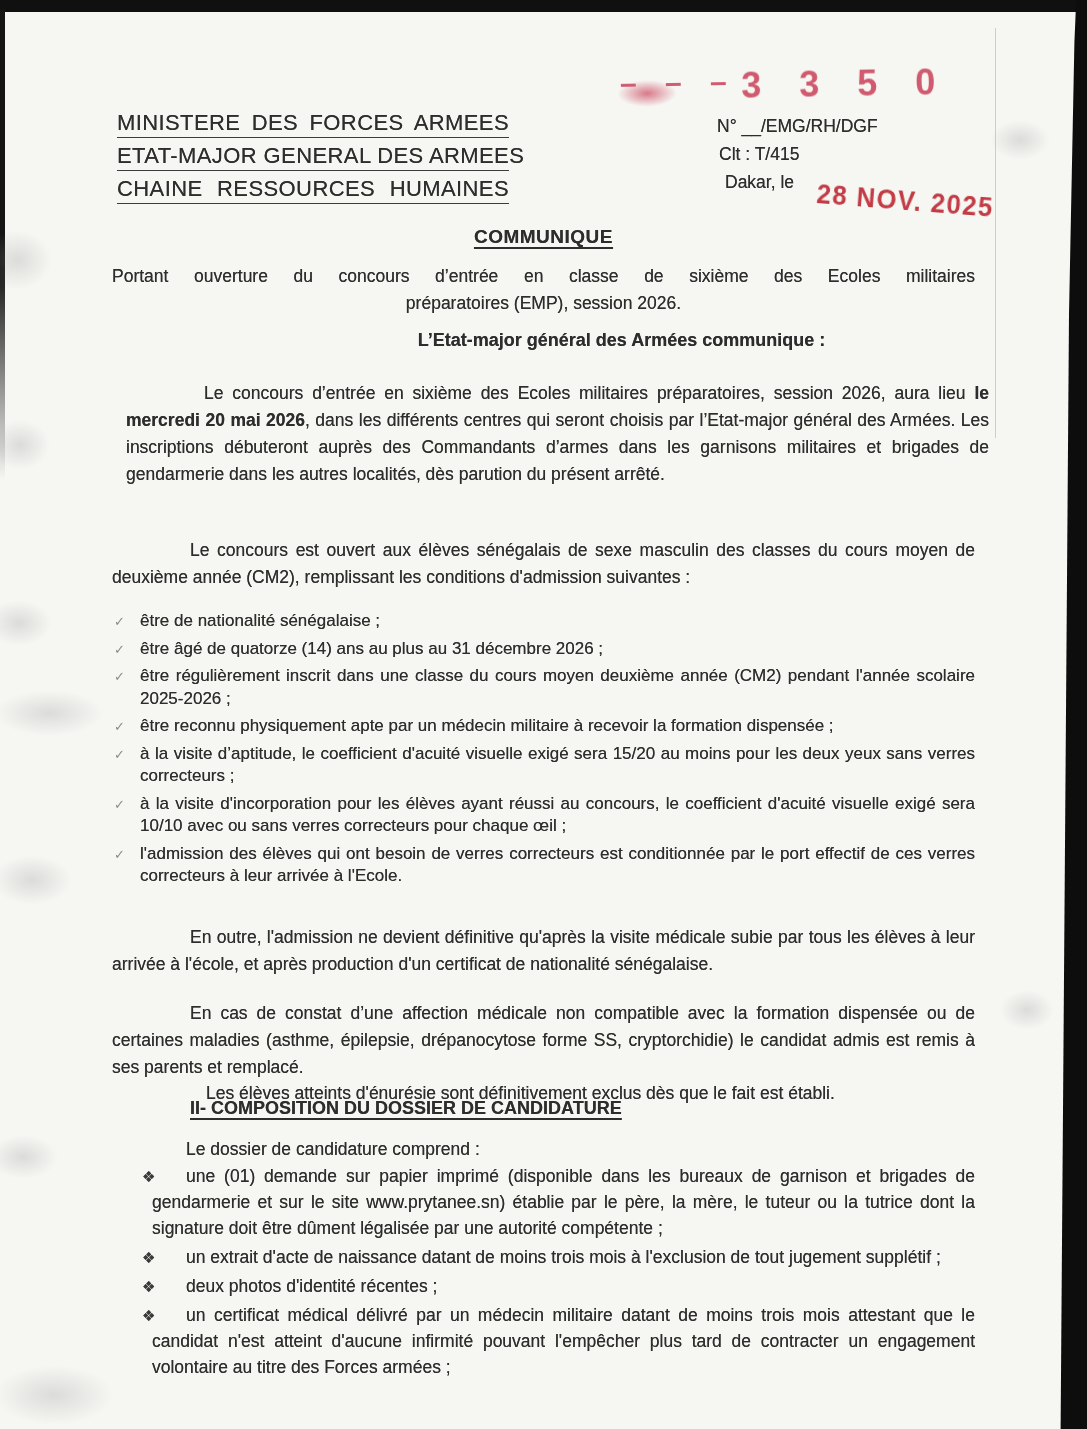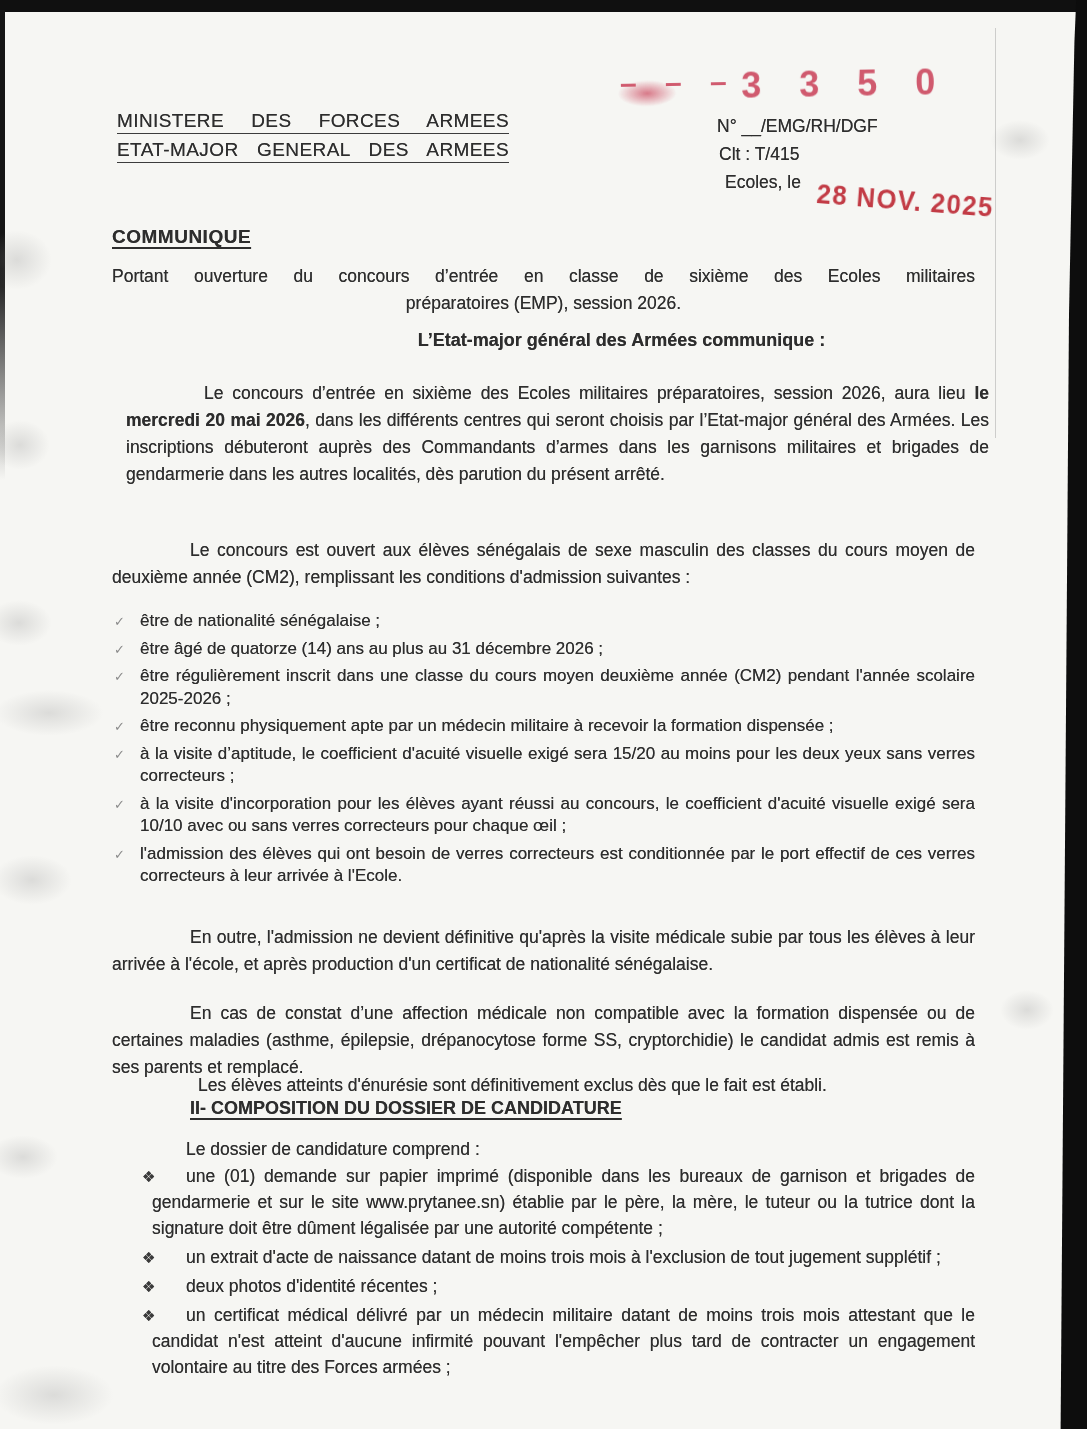--- a/index.html
+++ b/index.html
@@ -19,38 +19,38 @@
   .crease{position:absolute;left:995px;top:28px;width:1px;height:410px;background:rgba(140,140,140,.38);}
   
   .smudge{position:absolute;border-radius:50%;pointer-events:none;
     background:radial-gradient(ellipse at center,rgba(150,150,150,.28),rgba(150,150,150,0) 70%);}
   
   .ink{color:#2d2d2d;text-shadow:0 0 .6px rgba(45,45,45,.75);}
   .col{position:absolute;left:112px;width:863px;}
   .body-txt{font-size:17.5px;line-height:27px;text-align:justify;}
   .indent{text-indent:78px;}
   
-  .org{width:392px;font-size:19px;letter-spacing:.4px;}
+  .org{width:392px;font-size:22px;letter-spacing:.4px;}
   .org-line{display:block;text-align:justify;text-align-last:justify;
     border-bottom:1.6px solid #3c3c3c;padding-bottom:1px;margin-bottom:5px;white-space:nowrap;}
   .hdr-right{font-size:17.5px;line-height:28px;}
   .hdr-right .l2{margin-left:2px;}
   .hdr-right .l3{margin-left:8px;}
   
   .stamp3350{position:absolute;left:620px;top:64px;color:var(--registry-red,#d05a6e);
     transform:rotate(-1deg);filter:blur(.4px);white-space:nowrap;}
   .stamp3350 .blob{position:absolute;left:-2px;top:14px;width:58px;height:26px;
     background:radial-gradient(ellipse,rgba(208,90,110,.8),rgba(208,90,110,0) 72%);border-radius:50%;}
   .stamp3350 .dashes{font-size:30px;font-weight:bold;letter-spacing:10px;vertical-align:6px;}
   .stamp3350 .num{font-size:36px;font-weight:bold;letter-spacing:14px;}
   .datestamp{position:absolute;left:818px;top:178px;color:var(--stamp-red,#c23b45);
     font-size:28px;font-weight:bold;letter-spacing:1.5px;white-space:nowrap;
     transform:rotate(4.5deg) scaleX(.92);transform-origin:left top;filter:blur(.3px);}
   
-  .doc-title{position:absolute;top:226px;text-align:left;font-size:19px;font-weight:bold;
+  .doc-title{position:absolute;top:226px;text-align:center;font-size:19px;font-weight:bold;
     text-decoration:underline;text-underline-offset:4px;text-decoration-thickness:2px;letter-spacing:.5px;}
   .subject1{position:absolute;top:266px;font-size:17.5px;text-align:justify;text-align-last:justify;white-space:nowrap;}
   .subject2{position:absolute;top:293px;font-size:17.5px;text-align:center;}
   .intro-line{position:absolute;top:330px;font-size:18px;font-weight:bold;padding-left:78px;text-align:center;}
   .sec-head{position:absolute;font-size:18px;font-weight:bold;padding-left:78px;}
   .sec-head span{text-decoration:underline;text-underline-offset:4px;text-decoration-thickness:2px;}
   
   .chklist{position:absolute;top:610px;list-style:none;margin:0;padding:0;font-size:17px;}
   .chklist li{position:relative;padding-left:28px;line-height:22.5px;margin-bottom:5px;text-align:justify;}
   .chk{position:absolute;left:2px;top:1px;color:#8a8a8a;font-size:13px;text-shadow:none;}
@@ -80,26 +80,27 @@
 
   <div class="stamp3350">
     <span class="blob"></span>
     <span class="dashes">– – –</span>
     <span class="num">3 3 5 0</span>
   </div>
 
   <div class="col ink org" style="left:117px;top:110px;">
     <span class="org-line">MINISTERE DES FORCES ARMEES</span>
     <span class="org-line">ETAT-MAJOR GENERAL DES ARMEES</span>
+    <span class="org-line">CHAINE RESSOURCES HUMAINES</span>
   </div>
 
   <div class="ink hdr-right" style="position:absolute;left:717px;top:112px;">
     <div>N° __/EMG/RH/DGF</div>
     <div class="l2">Clt : T/415</div>
-    <div class="l3">Ecoles, le</div>
+    <div class="l3">Dakar, le</div>
   </div>
 
   <div class="datestamp">28 NOV. 2025</div>
 
   <div class="col ink doc-title">COMMUNIQUE</div>
 
   <div class="col ink subject1">Portant ouverture du concours d’entrée en classe de sixième des Ecoles militaires</div>
   <div class="col ink subject2">préparatoires (EMP), session 2026.</div>
 
   <div class="col ink intro-line">L’Etat-major général des Armées communique :</div>
@@ -116,21 +117,21 @@
     <li><span class="chk">✓</span><span>être âgé de quatorze (14) ans au plus au 31 décembre 2026 ;</span></li>
     <li><span class="chk">✓</span><span>être régulièrement inscrit dans une classe du cours moyen deuxième année (CM2) pendant l'année scolaire 2025-2026 ;</span></li>
     <li><span class="chk">✓</span><span>être reconnu physiquement apte par un médecin militaire à recevoir la formation dispensée ;</span></li>
     <li><span class="chk">✓</span><span>à la visite d’aptitude, le coefficient d'acuité visuelle exigé sera 15/20 au moins pour les deux yeux sans verres correcteurs ;</span></li>
     <li><span class="chk">✓</span><span>à la visite d'incorporation pour les élèves ayant réussi au concours, le coefficient d'acuité visuelle exigé sera 10/10 avec ou sans verres correcteurs pour chaque œil ;</span></li>
     <li><span class="chk">✓</span><span>l'admission des élèves qui ont besoin de verres correcteurs est conditionnée par le port effectif de ces verres correcteurs à leur arrivée à l'Ecole.</span></li>
   </ul>
 
   <p class="col ink body-txt indent" style="top:924px;margin:0;">En outre, l'admission ne devient définitive qu'après la visite médicale subie par tous les élèves à leur arrivée à l'école, et après production d'un certificat de nationalité sénégalaise.</p>
   <p class="col ink body-txt indent" style="top:1000px;margin:0;">En cas de constat d’une affection médicale non compatible avec la formation dispensée ou de certaines maladies (asthme, épilepsie, drépanocytose forme SS, cryptorchidie) le candidat admis est remis à ses parents et remplacé.</p>
-  <p class="col ink body-txt indent" style="top:1064px;margin:8px;text-align:left;">Les élèves atteints d'énurésie sont définitivement exclus dès que le fait est établi.</p>
+  <p class="col ink body-txt indent" style="top:1064px;margin:16px;text-align:left;">Les élèves atteints d'énurésie sont définitivement exclus dès que le fait est établi.</p>
 
   <div class="col ink sec-head" style="top:1098px;">
     <span>II- COMPOSITION DU DOSSIER DE CANDIDATURE</span>
   </div>
 
   <p class="col ink body-txt" style="top:1136px;margin:0;padding-left:74px;text-align:left;">Le dossier de candidature comprend :</p>
 
   <ul class="col ink dialist">
     <li><span class="dia">❖</span><span>une (01) demande sur papier imprimé (disponible dans les bureaux de garnison et brigades de gendarmerie et sur le site www.prytanee.sn) établie par le père, la mère, le tuteur ou la tutrice dont la signature doit être dûment légalisée par une autorité compétente ;</span></li>
     <li><span class="dia">❖</span><span>un extrait d'acte de naissance datant de moins trois mois à l'exclusion de tout jugement supplétif ;</span></li>

